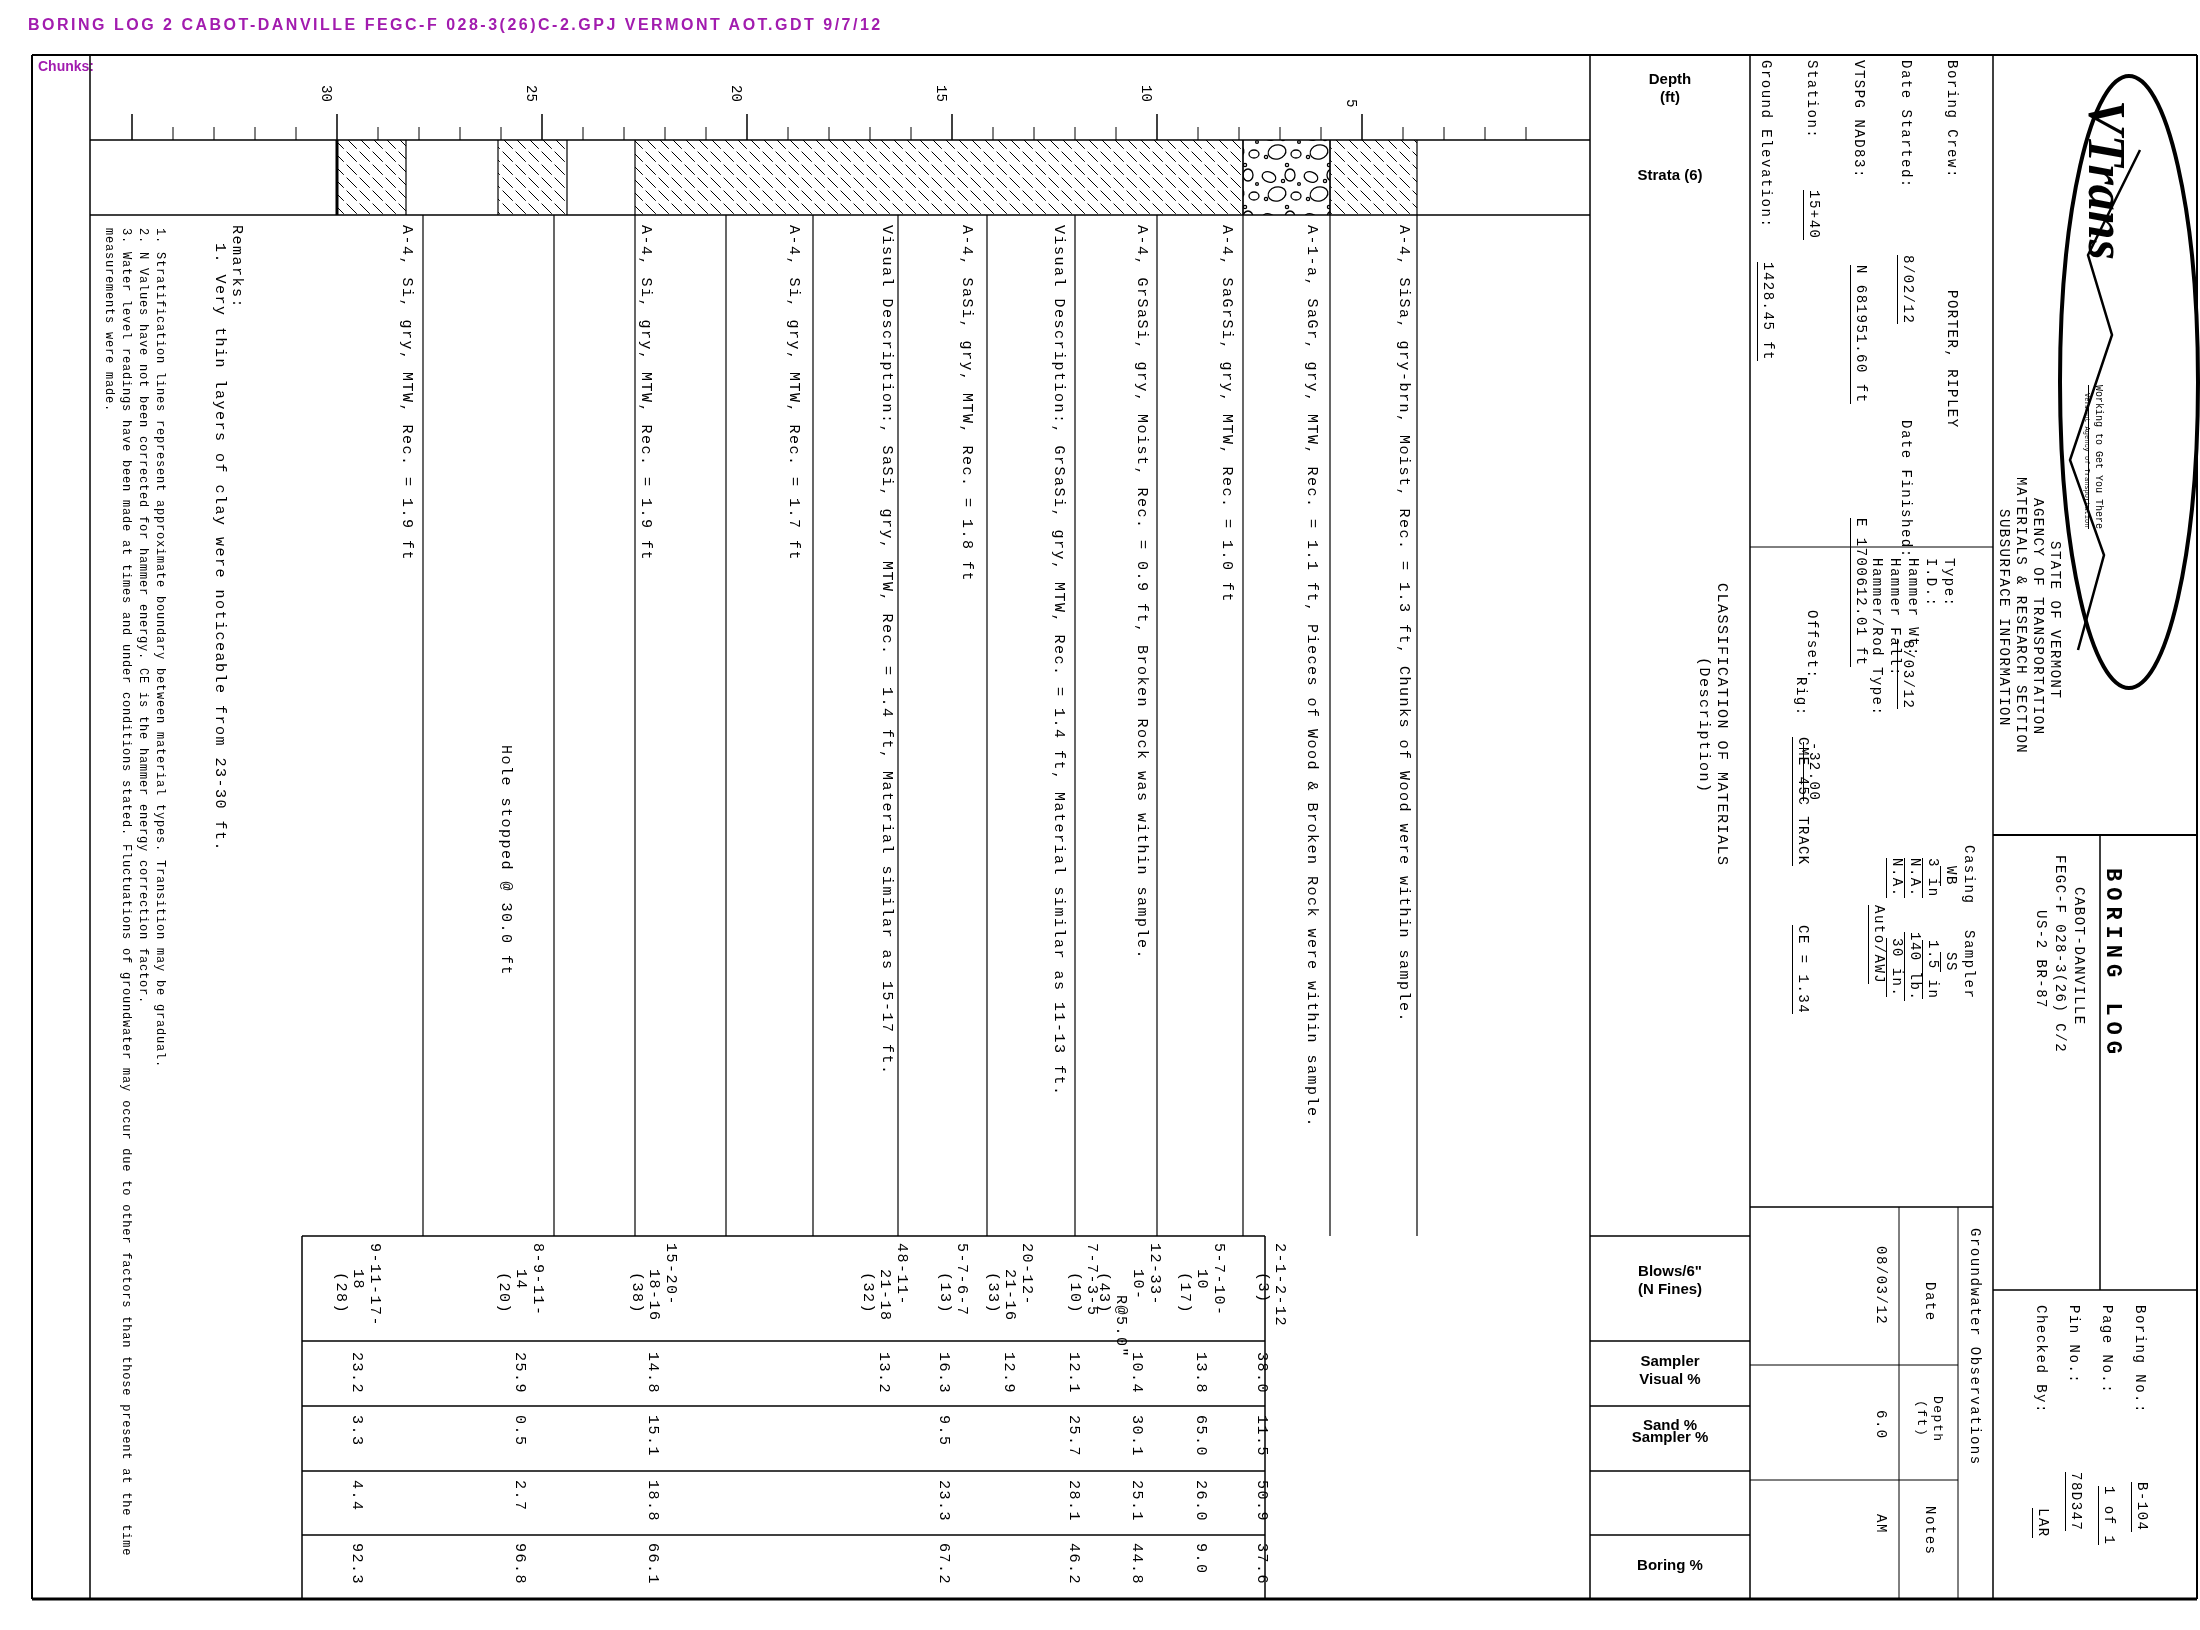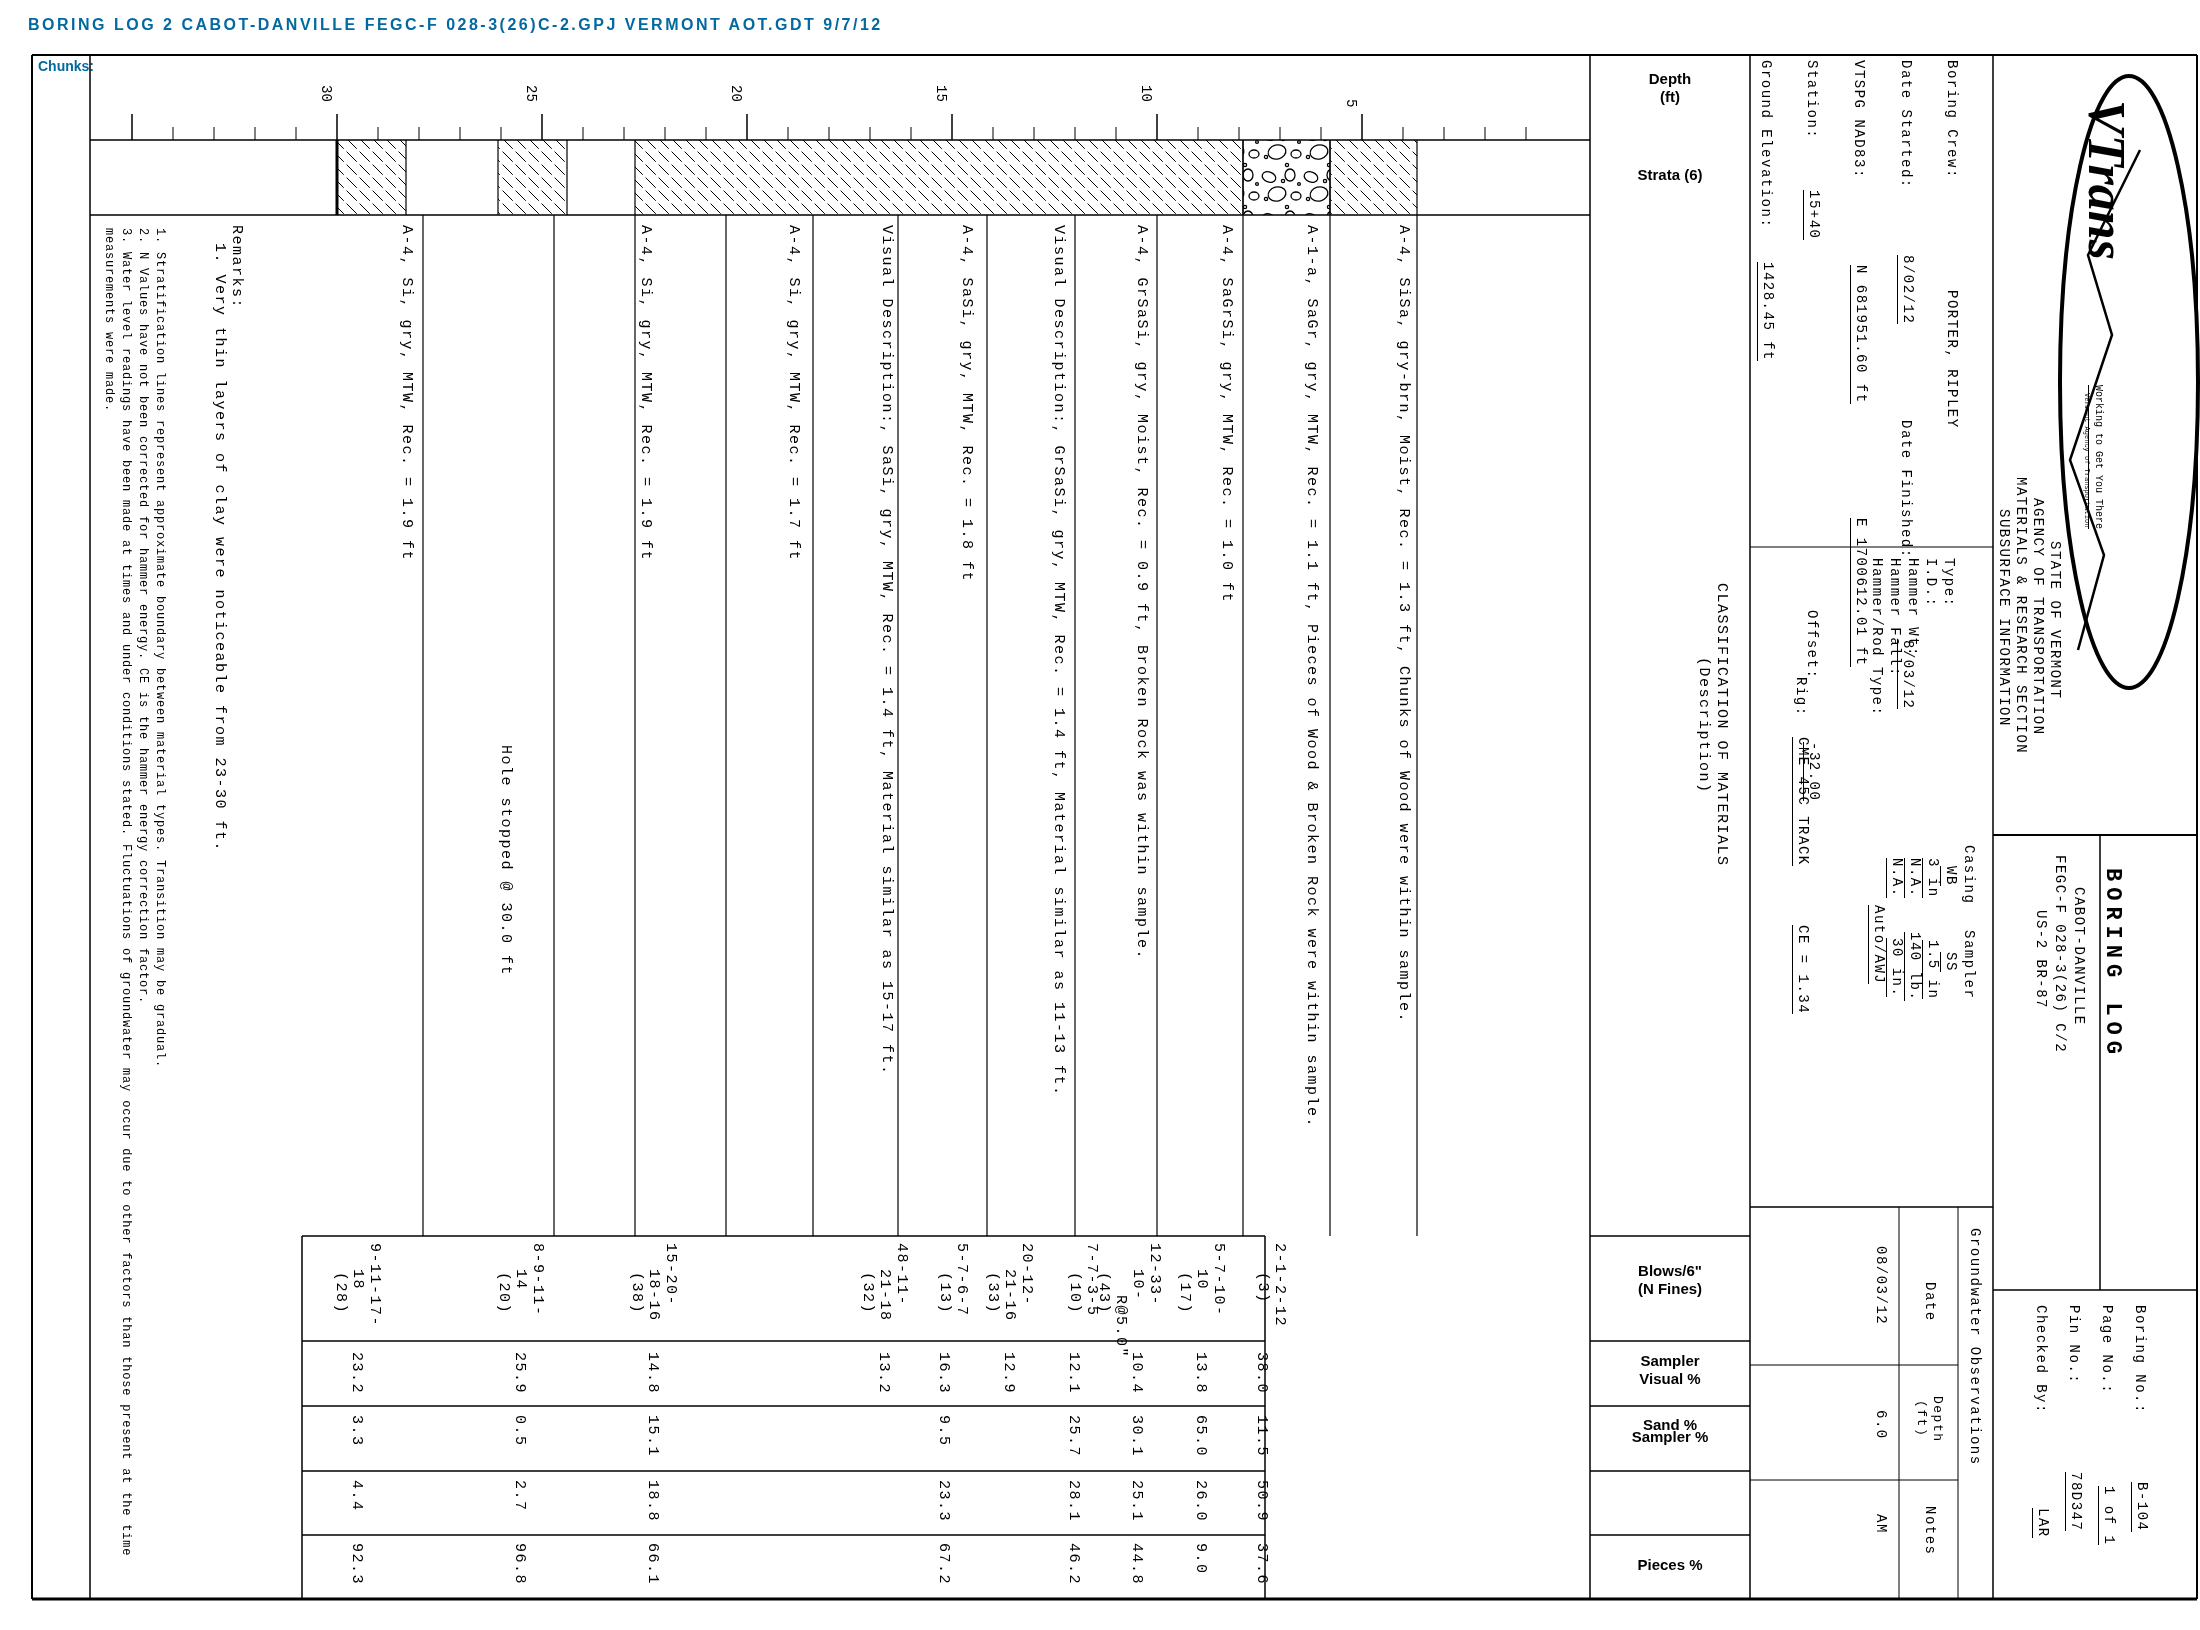--- a/index.html
+++ b/index.html
@@ -7,21 +7,21 @@
        font-family:"Liberation Sans",sans-serif;color:#000;}
   svg{position:absolute;left:0;top:0;}
   
   .v{position:absolute;writing-mode:vertical-rl;text-orientation:sideways;
      white-space:pre;font-family:"Liberation Mono",monospace;font-size:15px;
      line-height:17px;letter-spacing:1.5px;color:#000;}
   .und{border-left:1.5px solid #000;padding-left:1px;}
   .bold{font-weight:bold;}
   .serif{font-family:"Liberation Serif",serif;font-style:italic;}
   
-  .h{position:absolute;font-family:"Liberation Sans",sans-serif;color:#0369a1;}
+  .h{position:absolute;font-family:"Liberation Sans",sans-serif;color:#a21caf;}
   .hc{position:absolute;left:1592px;width:156px;text-align:center;
       font-weight:600;font-size:15px;line-height:18px;}
   .file-header{left:28px;top:16px;font-weight:bold;font-size:16px;letter-spacing:2.5px;
       font-family:"Liberation Sans",sans-serif;}
   .notes-label{left:38px;top:58px;font-size:14px;font-weight:600;}
 </style>
 </head>
 <body>
 
 <div class="h file-header">BORING LOG  2 CABOT-DANVILLE FEGC-F 028-3(26)C-2.GPJ  VERMONT AOT.GDT  9/7/12</div>
@@ -143,21 +143,21 @@
       <polyline points="2140,150 2088,255 2112,335 2070,460 2104,555 2078,650" fill="none" stroke="#000" stroke-width="2.5"></polyline>
     </g>
 </svg>
 
 <div class="hc" style="top:70px"><span>Depth</span><br><span>(ft)</span></div>
 <div class="hc" style="top:166px">Strata (6)</div>
 <div class="hc" style="top:1262px"><span>Blows/6"</span><br><span>(N Fines)</span></div>
 <div class="hc" style="top:1352px"><span>Sampler</span><br><span>Visual %</span></div>
 <div class="hc" style="top:1428px">Sampler %</div>
 <div class="hc" style="top:1416px">Sand %</div>
-<div class="hc" style="top:1556px">Pieces %</div>
+<div class="hc" style="top:1556px">Boring %</div>
 
 <div id="gen-layer">
     <div class="v" style="left: 1342px; top: 99px; font-size: 14px; letter-spacing: 0px;">5</div>
     <div class="v" style="left: 1137px; top: 85px; font-size: 14px; letter-spacing: 0px;">10</div>
     <div class="v" style="left: 932px; top: 85px; font-size: 14px; letter-spacing: 0px;">15</div>
     <div class="v" style="left: 727px; top: 85px; font-size: 14px; letter-spacing: 0px;">20</div>
     <div class="v" style="left: 522px; top: 85px; font-size: 14px; letter-spacing: 0px;">25</div>
     <div class="v" style="left: 317px; top: 85px; font-size: 14px; letter-spacing: 0px;">30</div>
     <div class="v" style="left: 1395px; top: 225px;">A-4, SiSa, gry-brn, Moist, Rec. = 1.3 ft, Chunks of Wood were within sample.</div>
     <div class="v" style="left: 1271px; top: 1243px;">2-1-2-12</div>

